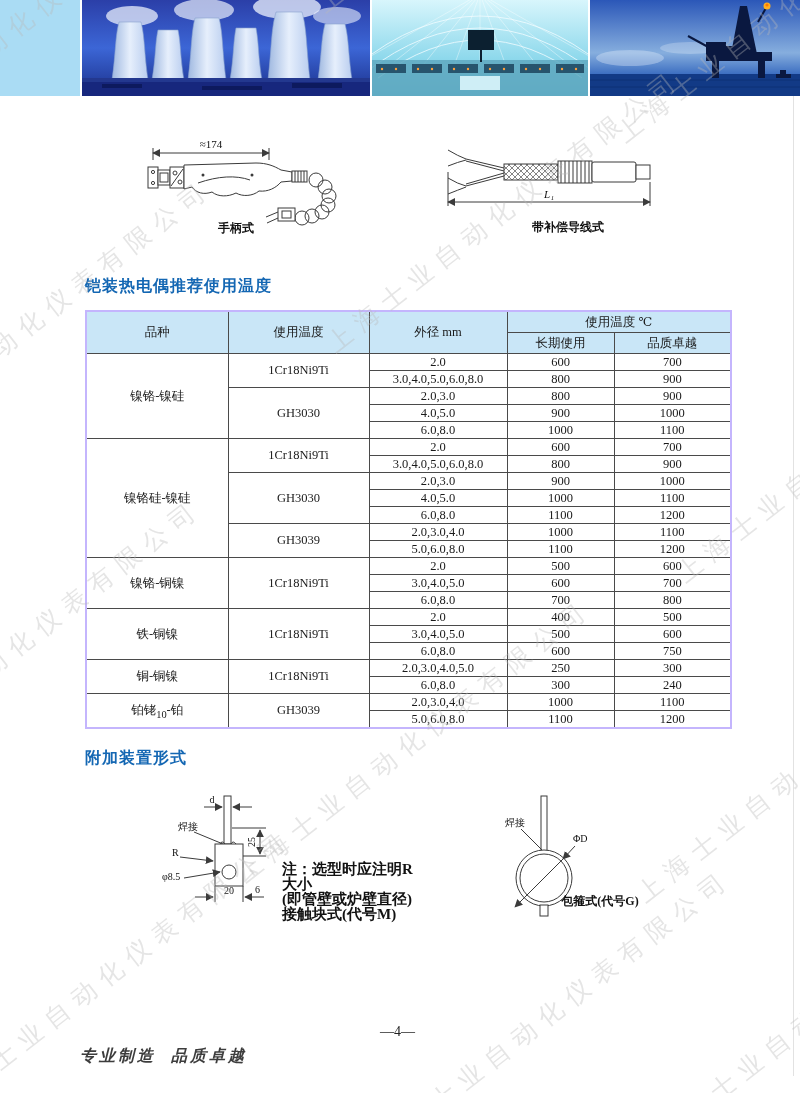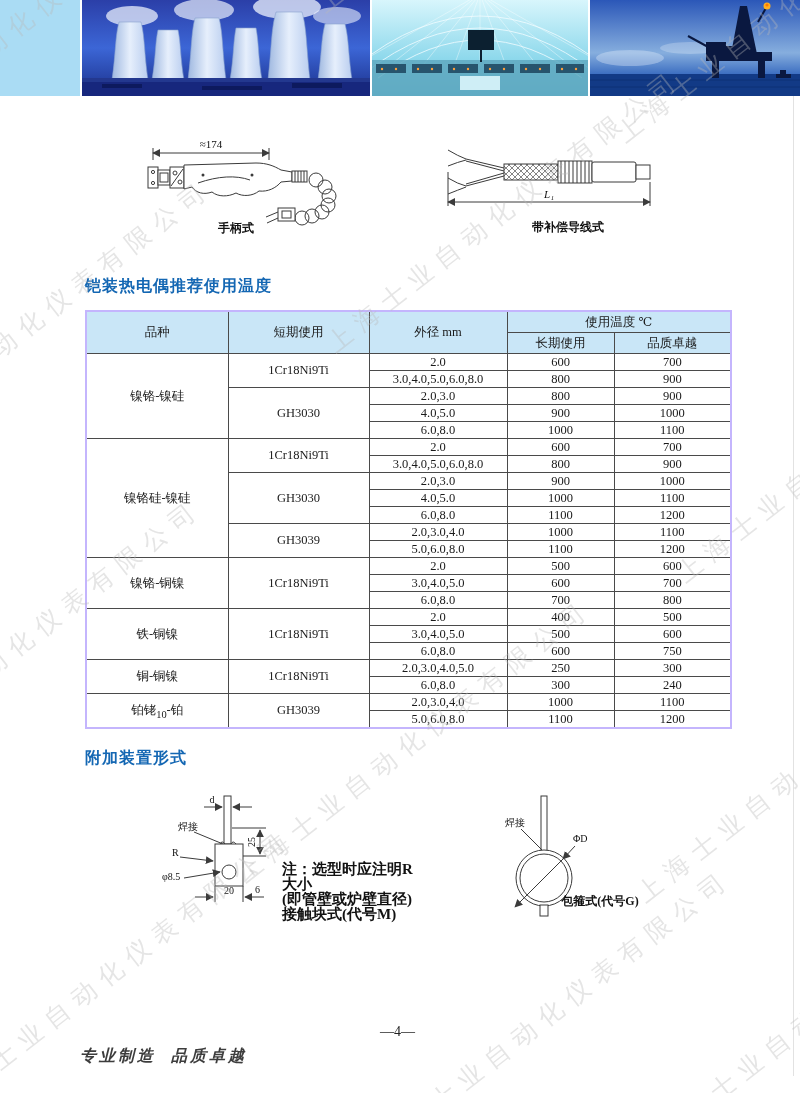--- a/index.html
+++ b/index.html
@@ -253,21 +253,21 @@
     <colgroup>
         <col style="width:142px">
         <col style="width:141px">
         <col style="width:138px">
         <col style="width:107px">
         <col style="width:117px">
       </colgroup>
     <thead>
       <tr>
         <th rowspan="2">品种</th>
-        <th rowspan="2">短期使用</th>
+        <th rowspan="2">使用温度</th>
         <th rowspan="2">外径 mm</th>
         <th colspan="2">使用温度 ℃</th>
       </tr>
       <tr>
         <th>长期使用</th>
         <th>品质卓越</th>
       </tr>
     </thead>
     <tbody>
         <tr>

